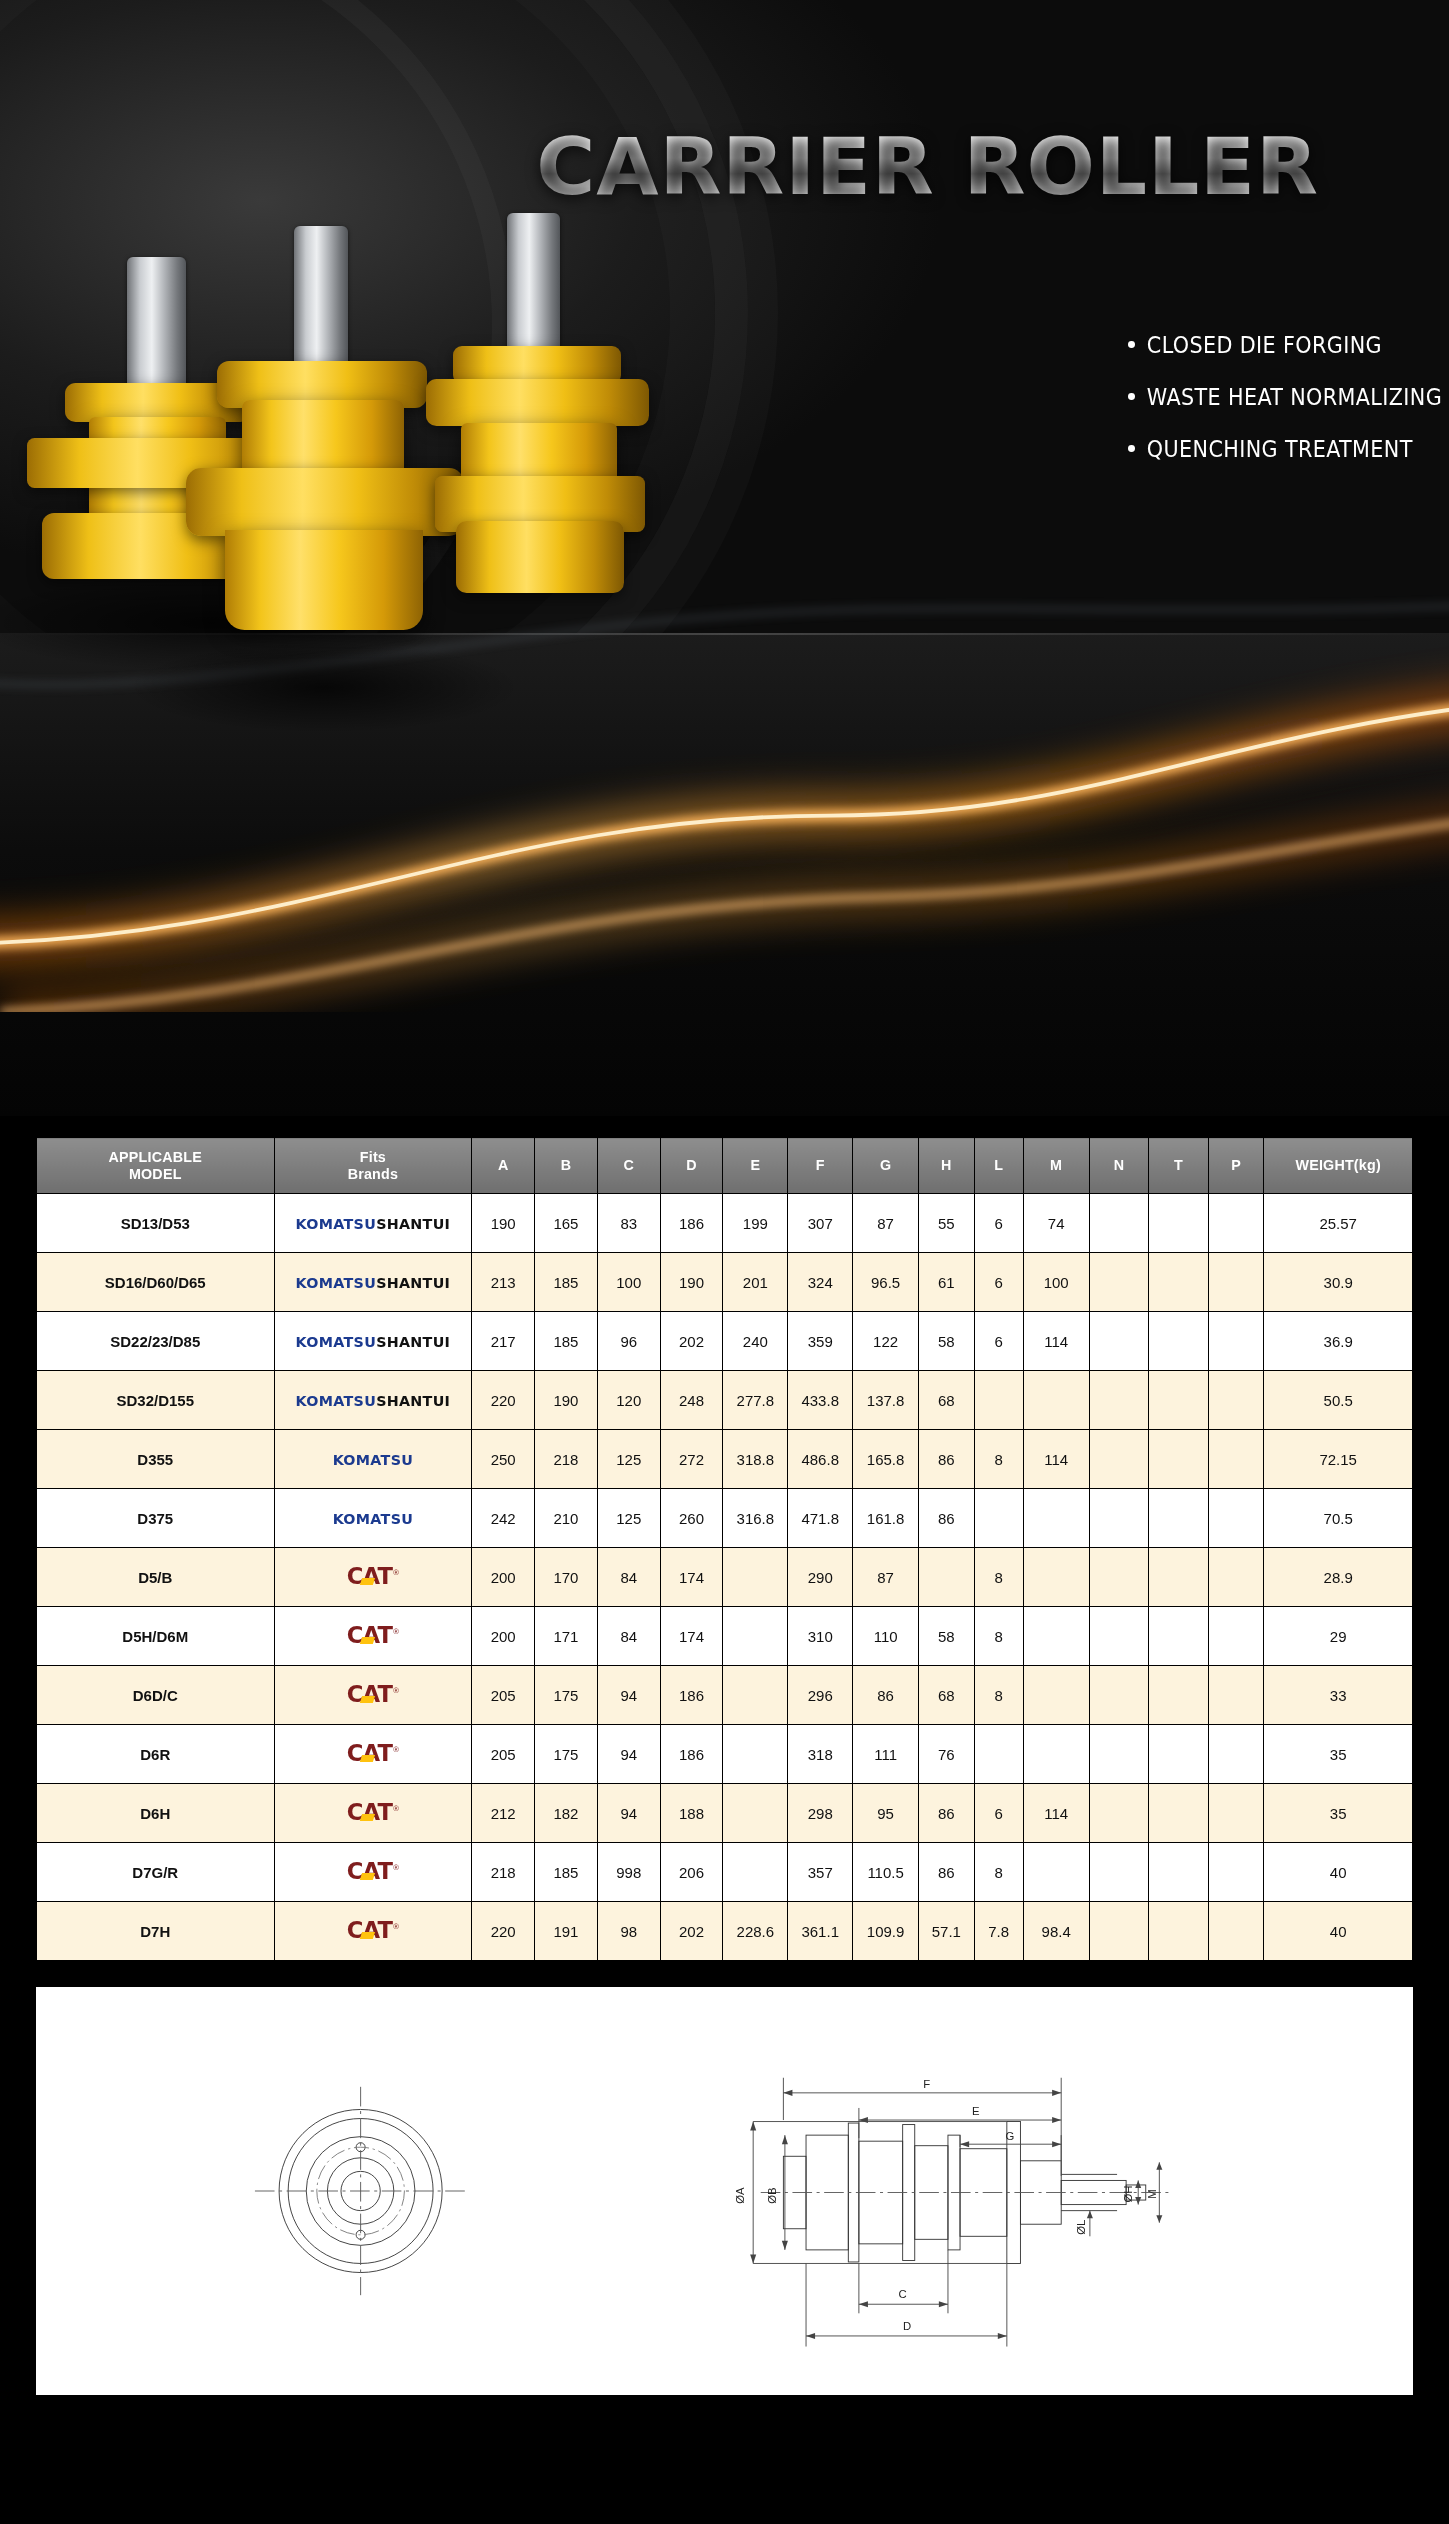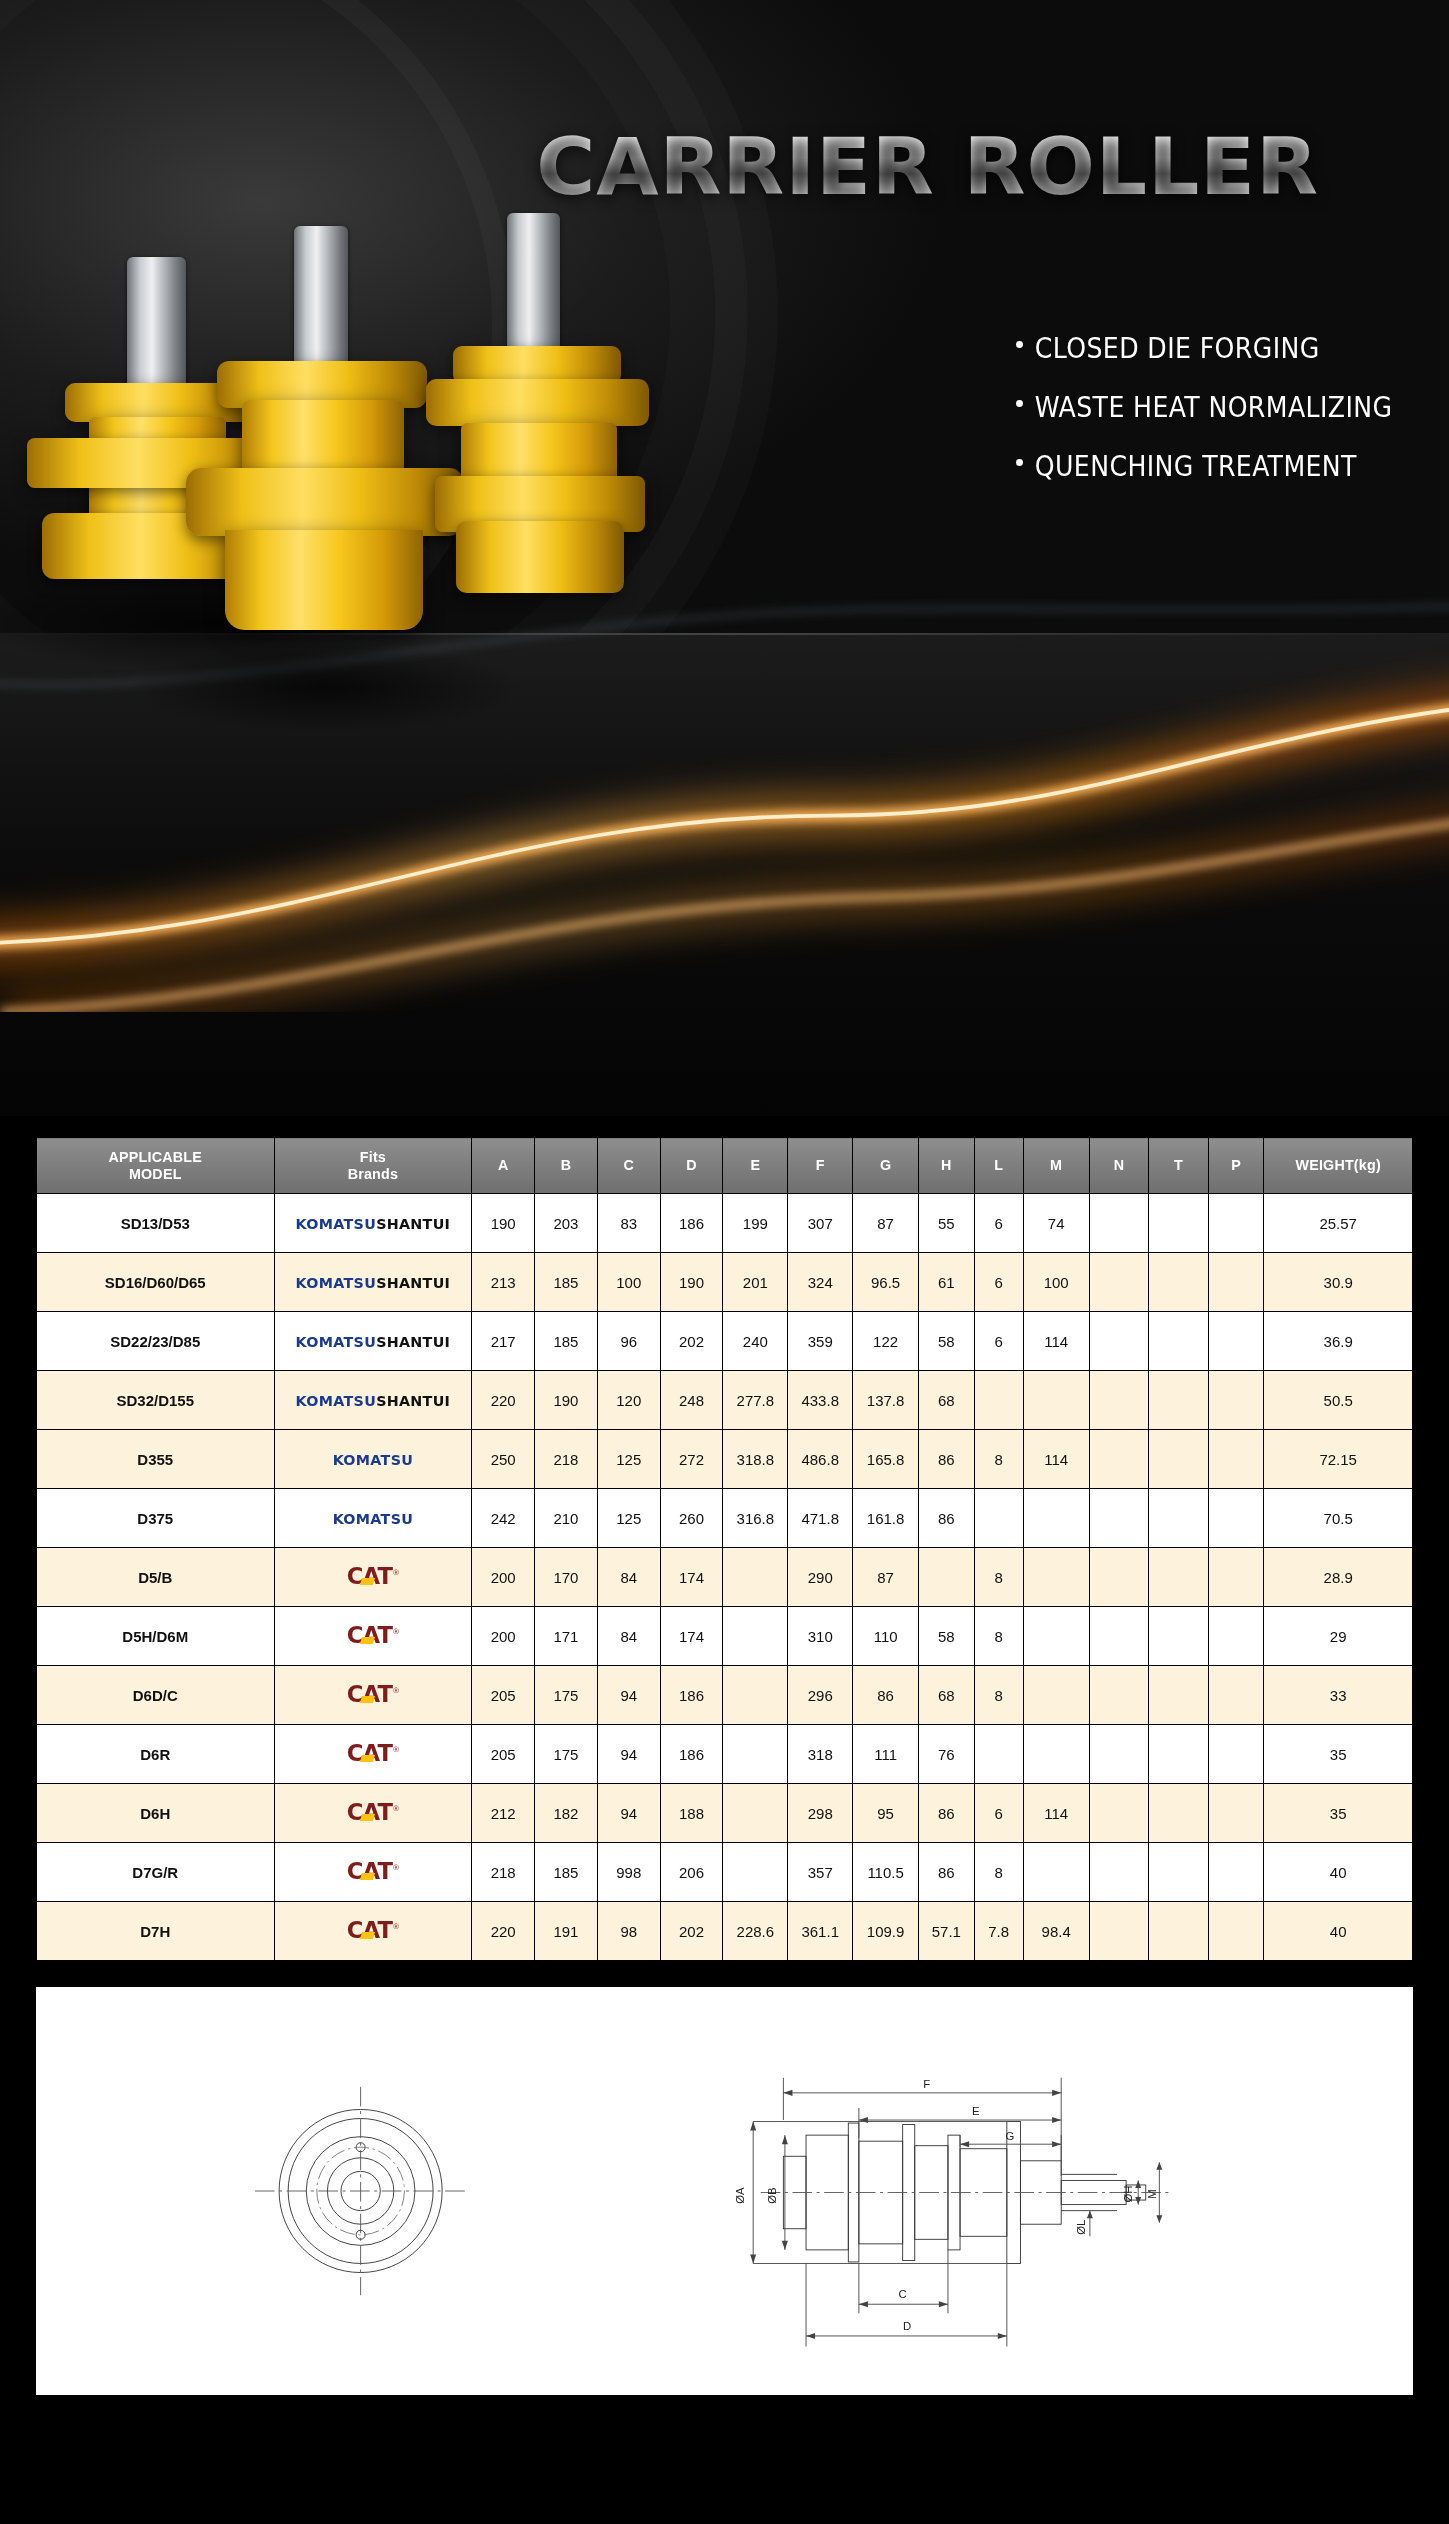--- a/index.html
+++ b/index.html
@@ -64,22 +64,22 @@
     background:linear-gradient(180deg,#ffffff 0%,#f2f2f2 38%,#8f8f8f 58%,#d8d8d8 74%,#ffffff 100%);
     -webkit-background-clip:text;
     background-clip:text;
     color:transparent;
     text-shadow:0 3px 13.6px rgba(0,0,0,0.7);
     transform:scaleX(1.02);
     white-space:nowrap;
   }
   .bullets {
     position:absolute;
-    left:1016px; top:332px;
-    font-size:28px;
+    left:1128px; top:332px;
+    font-size:23px;
     letter-spacing:0.4px;
     color:#fff;
     font-family:"DejaVu Sans Condensed","Liberation Sans", sans-serif;
   }
   .bullets .b { margin-bottom:26px; display:flex; align-items:flex-start; }
   .bullets .dot {
     width:6.8px; height:6.8px; border-radius:50%; background:#fff;
     margin-right:12px; margin-top:9px; flex:none;
   }
 
@@ -288,21 +288,21 @@
           <th>T</th>
           <th>P</th>
           <th>WEIGHT(kg)</th>
         </tr>
       </thead>
       <tbody id="spec-body">
           <tr class="r-odd">
             <td class="model">SD13/D53</td>
             <td class="brand"><div class="logo"><span class="logo-komatsu">KOMATSU</span></div><div class="logo"><span class="logo-shantui">SHANTUI</span></div></td>
             <td>190</td>
-            <td>203</td>
+            <td>165</td>
             <td>83</td>
             <td>186</td>
             <td>199</td>
             <td>307</td>
             <td>87</td>
             <td>55</td>
             <td>6</td>
             <td>74</td>
             <td></td>
             <td></td>

